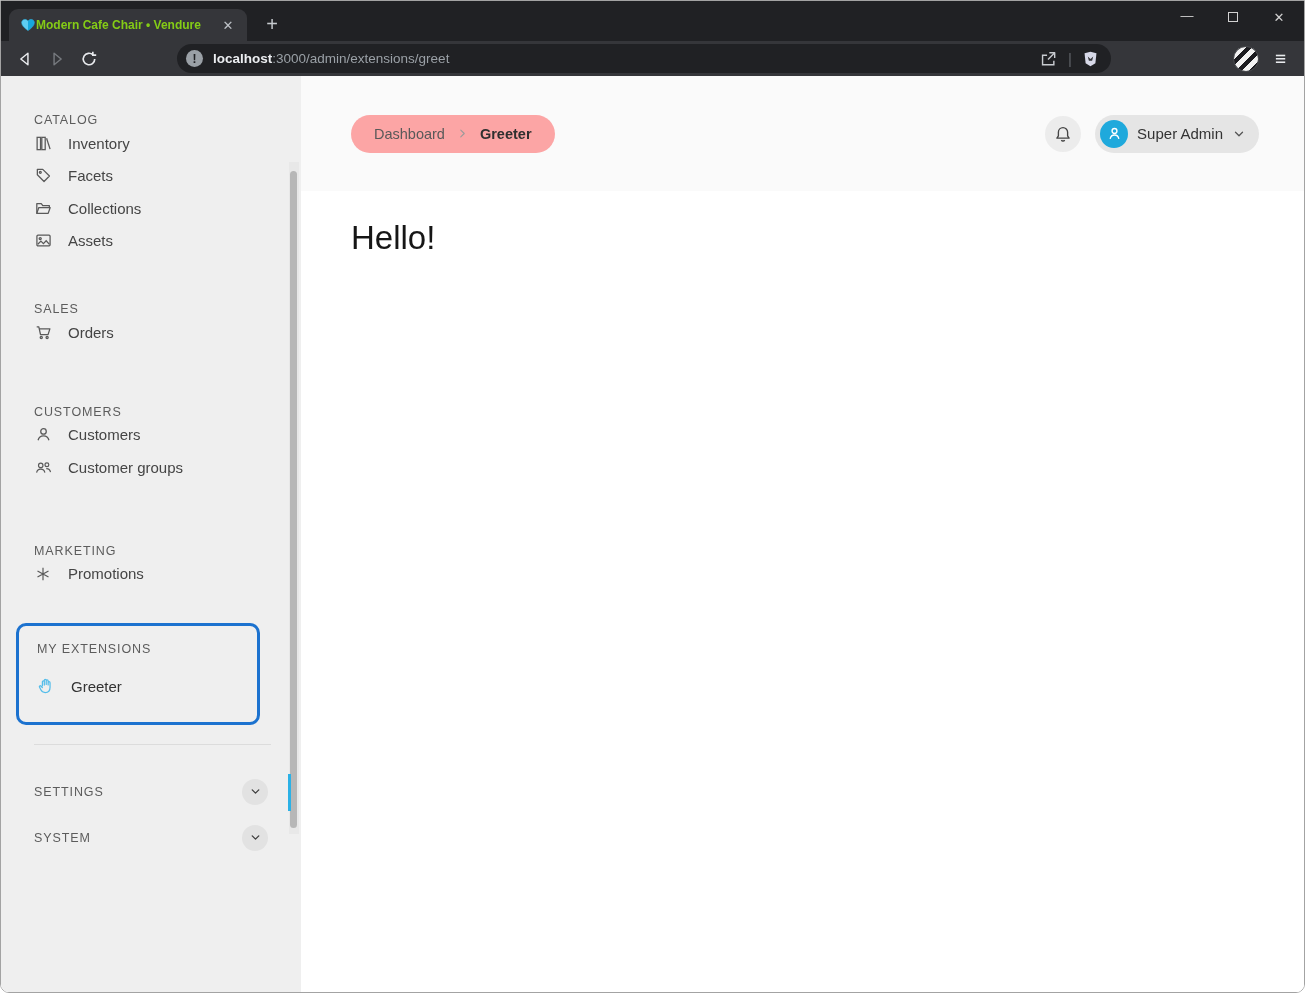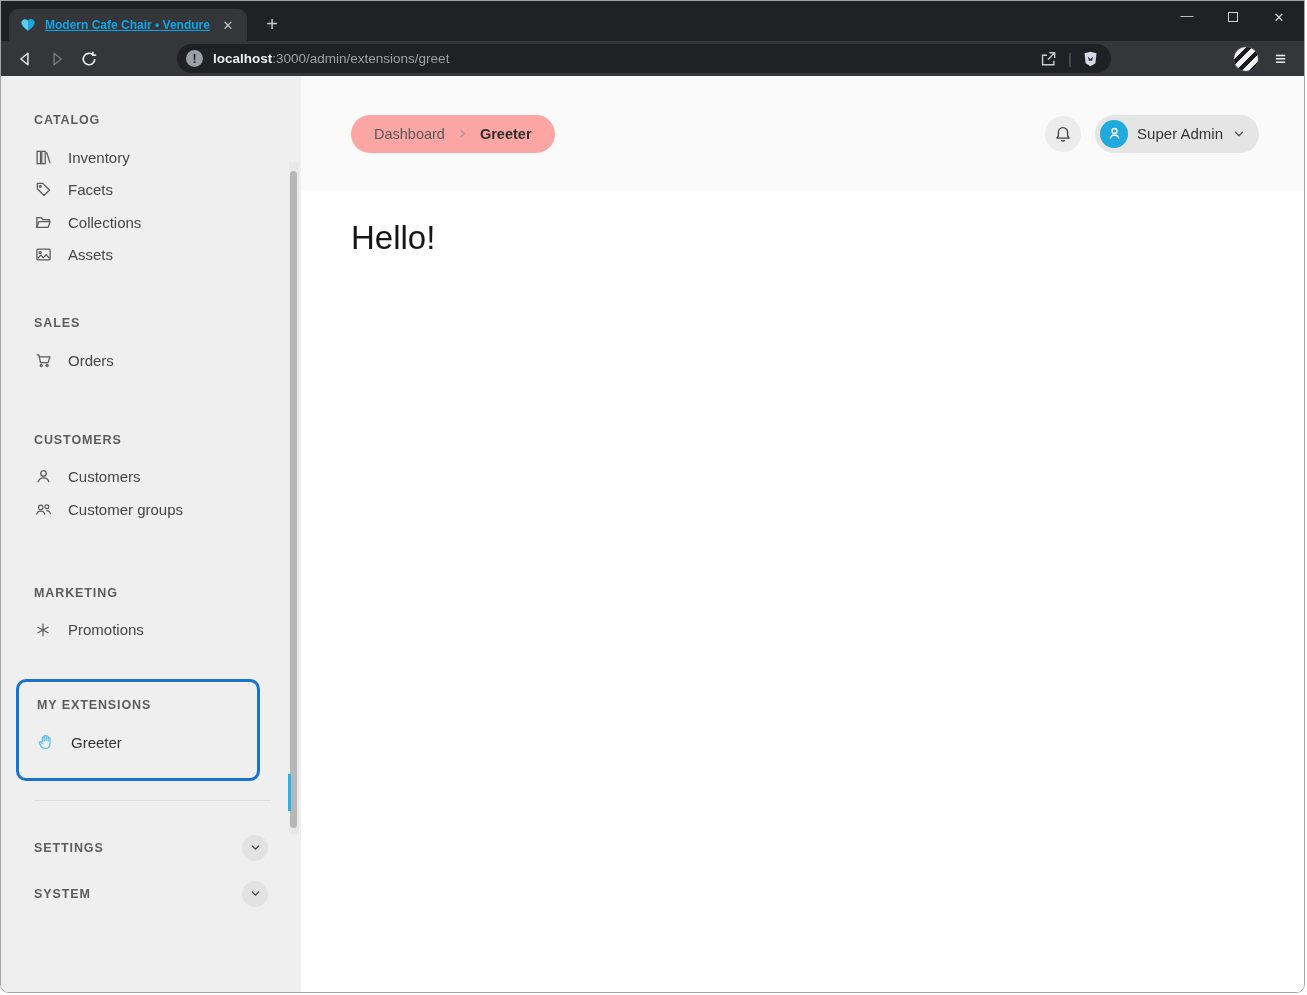--- a/index.html
+++ b/index.html
@@ -2,21 +2,21 @@
 <html><head>
 <meta charset="utf-8">
 <style>
   * { margin:0; padding:0; box-sizing:border-box; }
   html,body { width:1307px; height:995px; background:#fff; font-family:"Liberation Sans", sans-serif; }
   .window { width:1305px; height:993px; margin:0; border:1px solid #a3a3a3; border-radius:0 0 9px 9px; overflow:hidden; position:relative; background:#fff; }
 
   
   .tabstrip { height:40px; background:#202124; position:relative; }
   .tab { position:absolute; left:8px; top:8px; width:238px; height:32px; background:#35363a; border-radius:9px 9px 0 0; display:flex; align-items:center; padding:0 10px 0 11px; }
-  .tab-title { color:#0ea5e9; font-size:12px; font-weight:700; margin-left:9px; white-space:nowrap; overflow:hidden; flex:1;text-decoration:underline; }
+  .tab-title { color:#84cc16; font-size:12px; font-weight:700; margin-left:0; white-space:nowrap; overflow:hidden; flex:1; }
   .tab-close { color:#bdc1c6; font-size:13px; width:18px; height:18px; display:flex; align-items:center; justify-content:center; border-radius:50%; cursor:default; }
   .newtab { position:absolute; left:257px; top:9px; width:28px; height:28px; color:#c6cace; font-size:20px; font-weight:400; display:flex; align-items:center; justify-content:center; }
   .win-controls { position:absolute; right:2px; top:0; height:32px; display:flex; }
   .win-btn { width:46px; height:32px; display:flex; align-items:center; justify-content:center; color:#d2d2d2; font-size:13px; }
   .win-btn .sq { width:10px; height:10px; border:1px solid #d2d2d2; }
   .win-btn.min span { position:relative; top:-2px; }
 
   .toolbar { height:35px; background:#35363a; display:flex; align-items:center; padding:0 10px 0 0; }
   .nav-group { display:flex; align-items:center; gap:10px; padding-left:13px; width:176px; }
   .nav-btn { width:22px; height:22px; display:flex; align-items:center; justify-content:center; }
@@ -29,25 +29,25 @@
   .chrome-right { display:flex; align-items:center; gap:16px; margin-left:auto; padding-right:8px; }
   .profile-avatar { width:26px; height:26px; border-radius:50%; background:repeating-linear-gradient(135deg,#1b1b1f 0 4px,#f2f2f2 4px 9px); border:1px solid #4a4c50; }
   .hamburger { color:#e8eaed; font-size:19px; font-weight:700; letter-spacing:0; }
 
   
   .app { display:flex; height:918px; background:#fff; }
   .sidebar { width:300px; background:#efefef; position:relative; flex-shrink:0; }
   .logo-row { margin:30px 0 0 33px; display:flex; }
   .logo { font-size:27px; font-weight:700; color:#1ab5e8; letter-spacing:-0.6px; }
   .logo-dot { width:4px; height:4px; background:#1ab5e8; border-radius:1px; margin:5px 0 0 2px; }
-  .sec-label { margin-left:33px; font-size:12.5px; font-weight:700; color:#5c5c5c; letter-spacing:0.9px; }
+  .sec-label { margin-left:33px; font-size:12.5px; font-weight:400; color:#5c5c5c; letter-spacing:0.9px; }
   .nav-item { height:32.5px; display:flex; align-items:center; padding-left:33px; color:#4a4a4a; cursor:pointer; }
   .nav-item .nicon { width:18px; height:18px; color:#5a5a5a; display:flex; align-items:center; justify-content:center; flex-shrink:0; }
   .nav-item .nlabel { margin-left:16px; font-size:15px; color:#454545; }
-  .m-catalog { margin-top:37px; } .i-first { margin-top:14px; }
+  .m-catalog { margin-top:37px; } .i-first { }
   .m-sales { margin-top:45px; } .m-customers { margin-top:56px; } .m-marketing { margin-top:60px; }
   .ext-box { margin:33px 0 0 15px; width:244px; border:3px solid #1c72cf; border-radius:10px; background:#efefef; padding:16px 0 19px 0; }
   .ext-box .sec-label { margin-left:18px; }
   .ext-box .nav-item { padding-left:18px; margin-top:14px; }
   .ext-box .nicon { color:#54bdea; }
   .ext-box .nlabel { color:#333; }
   .side-divider { margin:19px 0 0 33px; width:237px; height:1px; background:#dcdcdc; }
   .collapse-row { height:34px; margin:0 33px 0 33px; display:flex; align-items:center; justify-content:space-between; cursor:pointer; }
   .collapse-row.first { margin-top:30px; }
   .collapse-row.second { margin-top:12px; }

